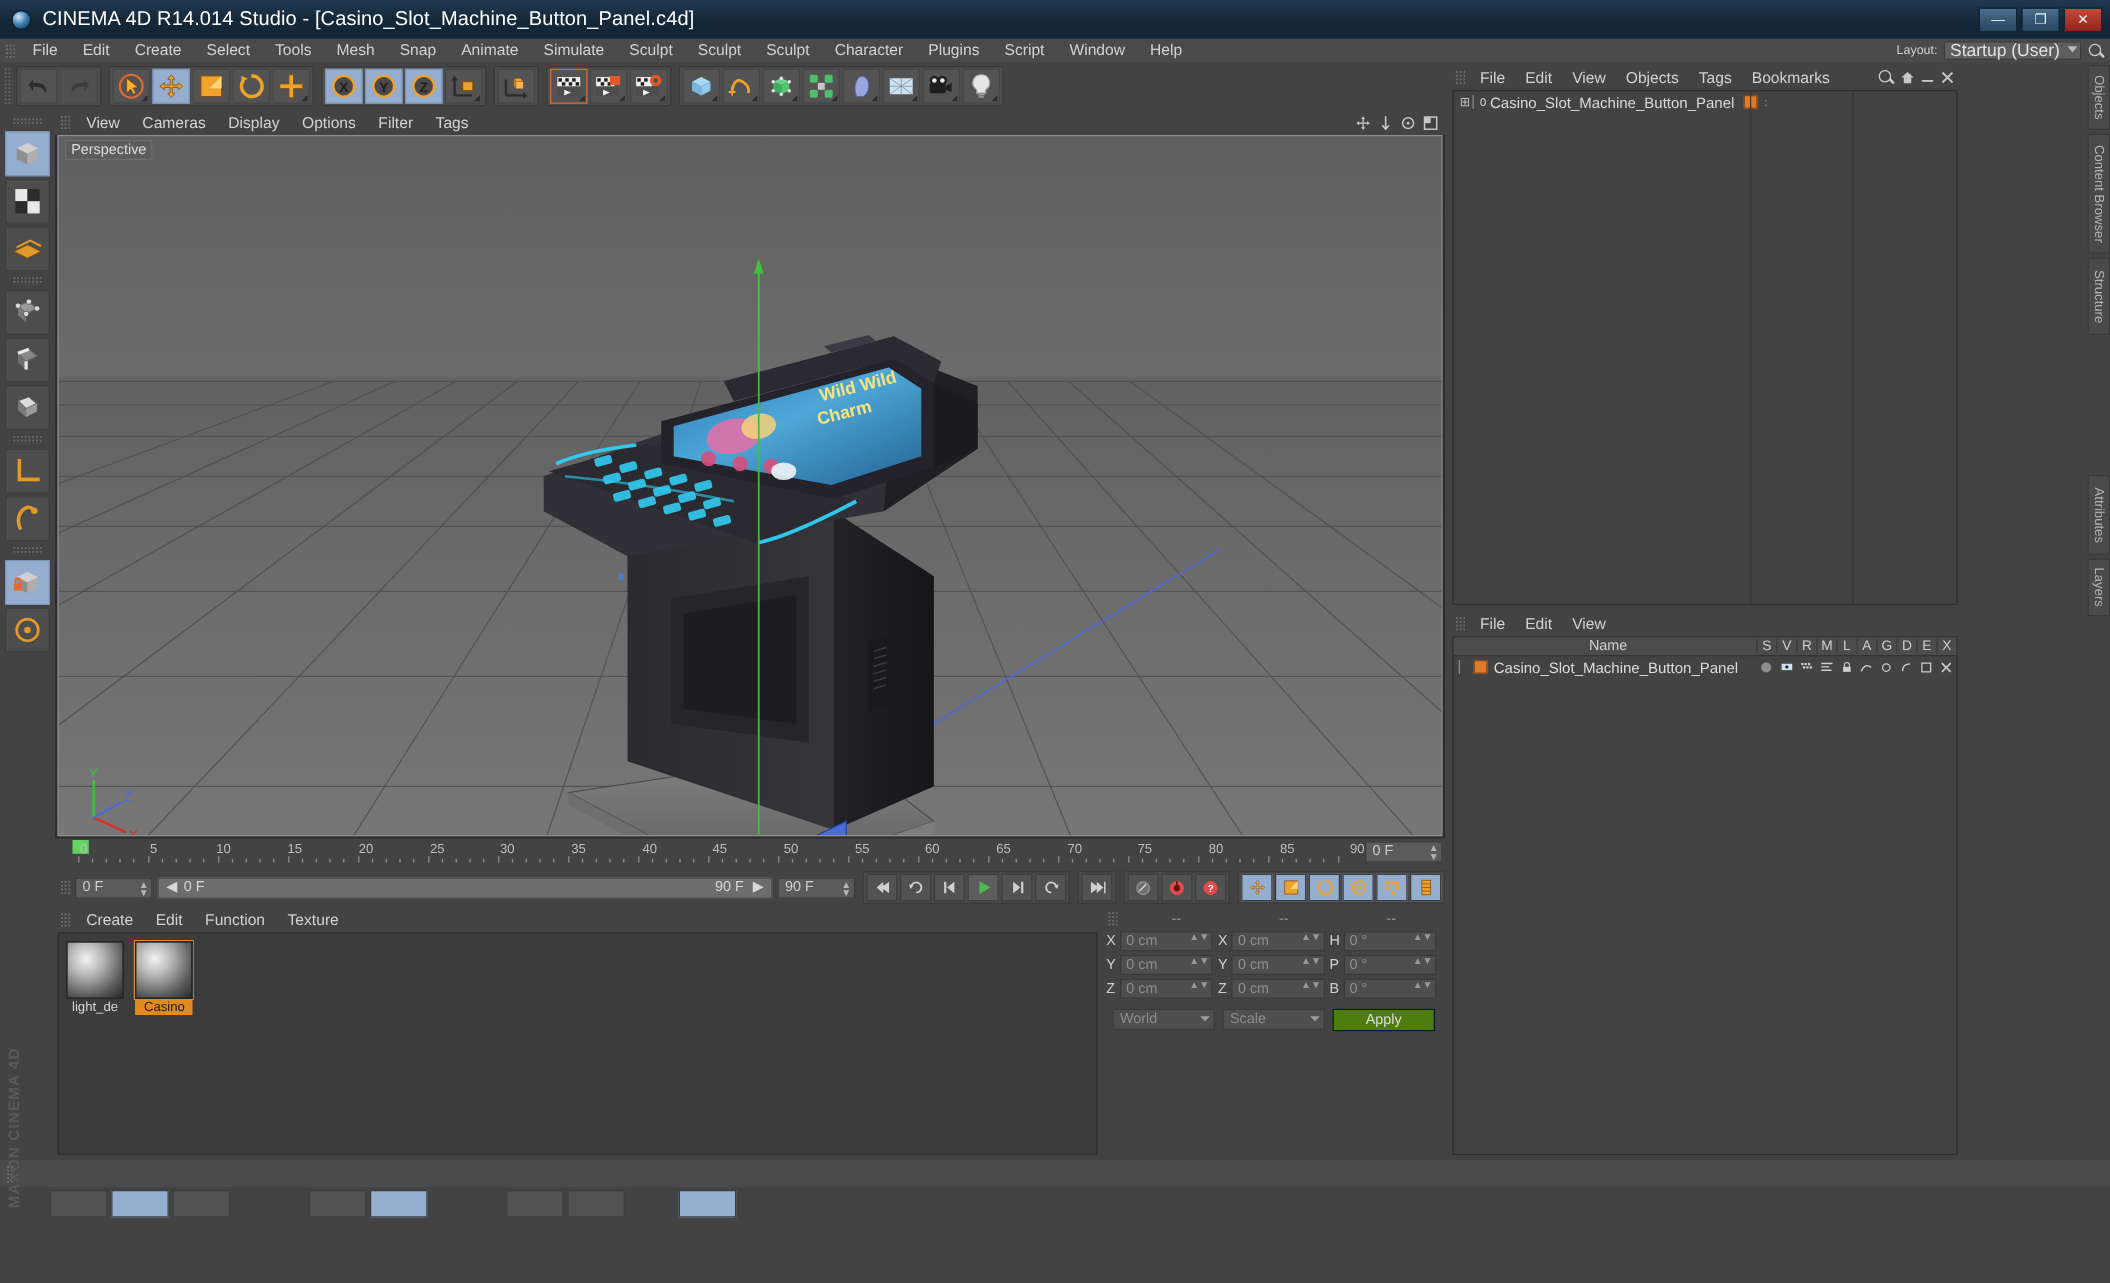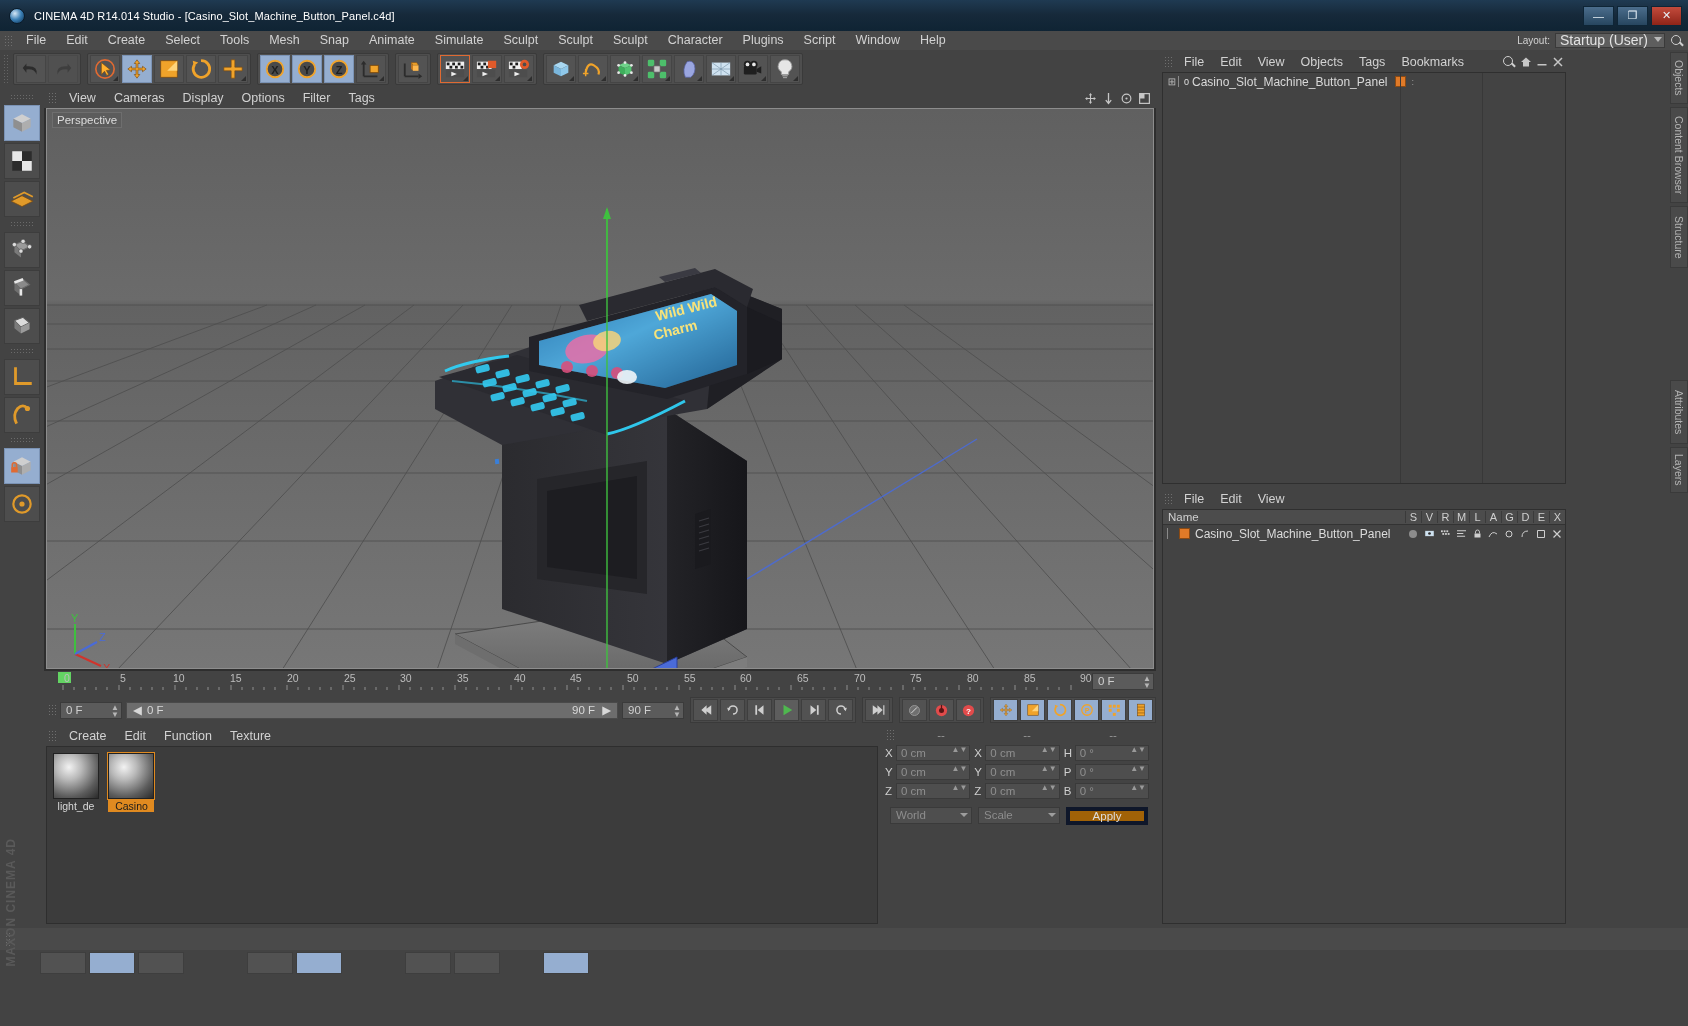--- a/index.html
+++ b/index.html
@@ -7,21 +7,21 @@
     font-family:"Liberation Sans", sans-serif; }
   body { position:relative; color:#c8c8c8; font-size:12.5px; }
 
   
   .titlebar { position:absolute; left:0; top:0; width:1688px; height:31px;
     background:linear-gradient(to bottom,#1f3a52 0%,#16293a 48%,#0f2434 100%);
     display:flex; align-items:center; }
   .tb-ico { width:16px; height:16px; margin-left:9px; border-radius:50%;
     background:radial-gradient(circle at 35% 32%, #d4e6f5 0%, #3a7fb5 48%, #0d2c49 100%);
     border:1px solid #0a1b2a; flex:none;}
-  .tb-title { margin-left:9px; color:#ffffff; font-size:11px; letter-spacing:.1px; }
+  .tb-title { margin-left:9px; color:#ffffff; font-size:16px; letter-spacing:.1px; }
   .tb-btns { margin-left:auto; display:flex; gap:3px; padding-right:6px; }
   .tb-btn { width:31px; height:20px; background:linear-gradient(to bottom,#4b6d8c,#27465f);
     border:1px solid #0e2536; display:flex; align-items:center; justify-content:center;
     color:#e8f1f8; font-size:11px; }
   .tb-btn.close { background:linear-gradient(to bottom,#c34b3c,#8e2418); }
 
   
   .menubar { position:absolute; left:0; top:31px; width:1688px; height:19px;
     background:#4a4a4a; display:flex; align-items:center; }
   .menubar .mi { padding:0 10px; color:#d2d2d2; font-size:12.5px; line-height:19px; cursor:default;}
@@ -103,40 +103,40 @@
   .co-hdr .c { flex:1; text-align:center;}
   .co-row { display:flex; align-items:center; height:18px; margin-bottom:1px; padding:0 3px;}
   .co-lbl { width:11px; font-size:11.5px; color:#cfcfcf;}
   .co-f { flex:1; height:16px; background:#4e4e4e; border:1px solid #3a3a3a; color:#8f8f8f;
     font-size:11.5px; line-height:14px; padding-left:4px; margin-right:4px; position:relative;}
   .co-f .sp{position:absolute;right:2px;top:0;color:#999;font-size:8px;line-height:8px;}
   .co-sel { height:17px; background:#4e4e4e; border:1px solid #3a3a3a; color:#8d8d8d;
     font-size:11.5px; line-height:15px; padding-left:5px; position:relative;}
   .co-sel .arw{position:absolute;right:3px;top:5px;width:0;height:0;
     border-left:4px solid transparent;border-right:4px solid transparent;border-top:4px solid #9d9d9d;}
-  .apply { height:18px; background:#a16207; border:4px solid #0f172a; color:#ddd; font-size:11.5px;
+  .apply { height:18px; background:#4d7c0f; border:1px solid #0f172a; color:#ddd; font-size:11.5px;
     display:flex;align-items:center;justify-content:center;}
 
   
   .objmgr { position:absolute; left:1160px; top:52px; width:408px; height:434px; background:#434343;}
   .om-menu { height:20px; display:flex; align-items:center;}
   .om-menu .mi{padding:0 8px;font-size:12.5px;color:#d2d2d2;}
   .om-right{margin-left:auto;display:flex;gap:4px;padding-right:4px;align-items:center;}
   .om-body { position:absolute; left:2px; top:20px; right:2px; bottom:2px; background:#434343;
     border:1px solid #2f2f2f;}
   .om-row { display:flex; align-items:center; height:17px; padding-left:3px; font-size:12px; color:#d9d9d9;}
   .om-cols { position:absolute; right:0; top:0; bottom:0; width:165px; display:flex; }
   .om-col { border-left:1px solid #383838; }
 
   
   .laymgr { position:absolute; left:1160px; top:489px; width:408px; height:437px; background:#434343;}
   .lm-menu{height:20px;display:flex;align-items:center;}
   .lm-menu .mi{padding:0 8px;font-size:12.5px;color:#d2d2d2;}
   .lm-hdr { display:flex; height:15px; background:#4c4c4c; border-bottom:1px solid #333; align-items:center;}
-  .lm-name { flex:1; padding-left:5px; font-size:11.5px; color:#d0d0d0;}
+  .lm-name { flex:1; padding-left:5px; font-size:11.5px; color:#d0d0d0;text-align:center;}
   .lm-ch { width:16px; text-align:center; font-size:11px; color:#cfcfcf; border-left:1px solid #3a3a3a;}
   .lm-row { display:flex; align-items:center; height:17px; font-size:12px; color:#dcdcdc; padding-left:4px;}
 
   
   .rtabs { position:absolute; right:0; top:52px; width:18px; height:580px; background:#434343;}
   .rtab { writing-mode:vertical-rl; font-size:10.5px; color:#b4b4b4; background:#4a4a4a;
     border:1px solid #3a3a3a; padding:6px 2px; margin-bottom:3px; text-align:center;}
 
   
   .status { position:absolute; left:0; top:928px; width:1688px; height:22px; background:#4a4a4a;

